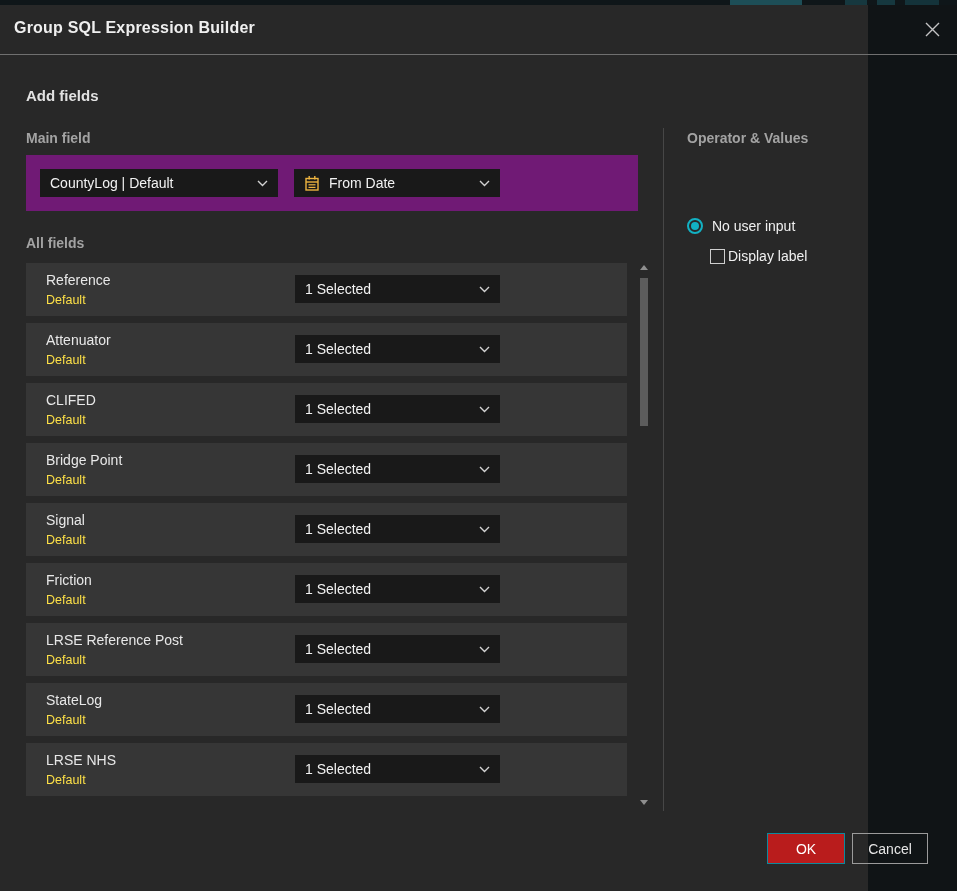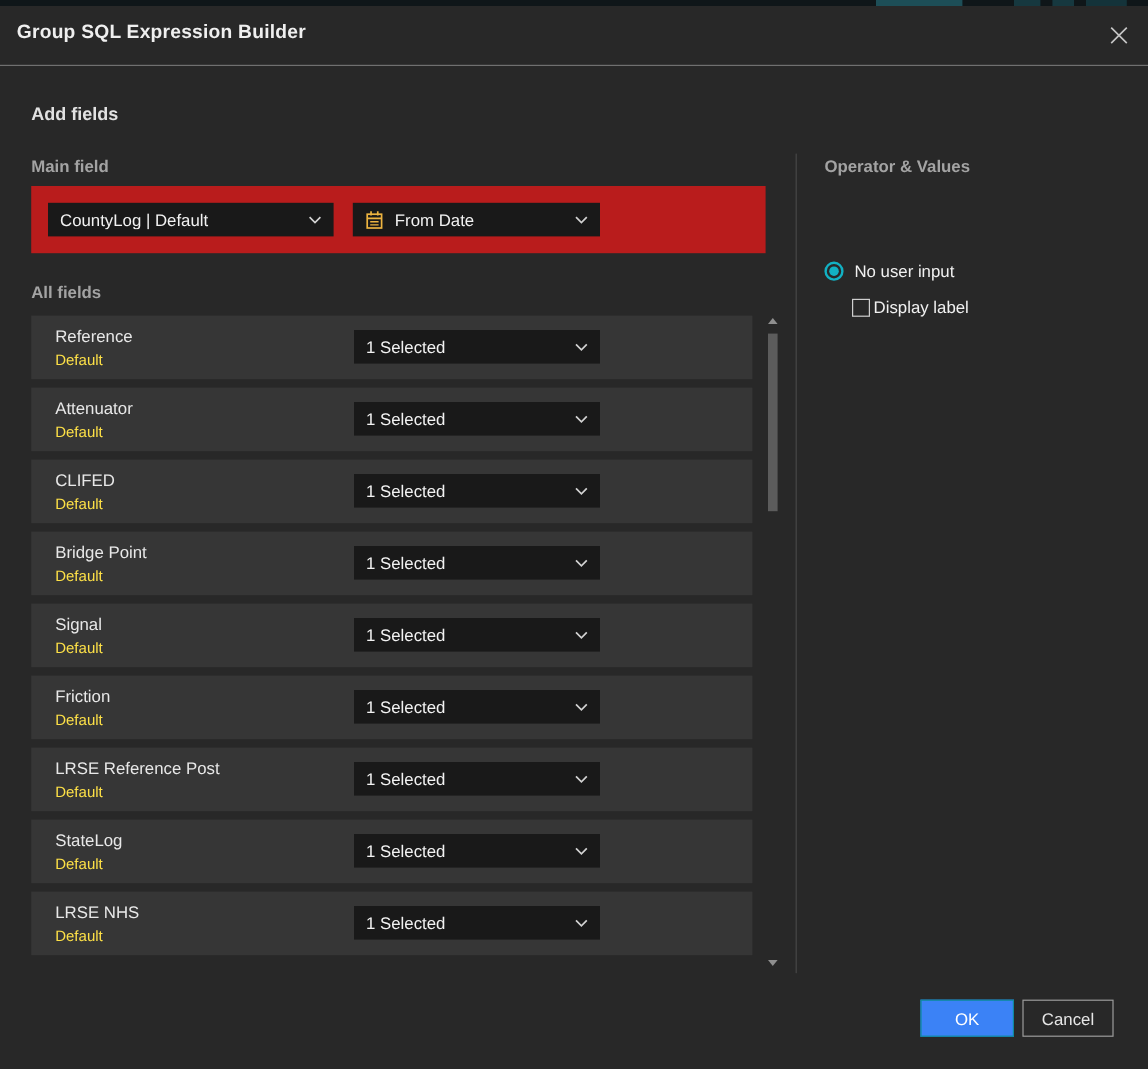--- a/index.html
+++ b/index.html
@@ -11,21 +11,21 @@
     position:relative;
   }
   
   .app-sliver { position:absolute; left:0; top:0; width:957px; height:5px; background:#0f1619; }
   .app-sliver .frag { position:absolute; top:0; height:5px; background:#1d4e57; }
   .app-sliver .frag.f2 { left:845px; width:22px; background:#16383f; }
   .app-sliver .frag.f3 { left:877px; width:18px; background:#16383f; }
   .app-sliver .frag.f4 { left:905px; width:34px; background:#14333a; }
 
   .dialog {
-    position:absolute; left:0; top:5px; width:957px; height:886px;
+    position:absolute; left:0; top:5px; width:868px; height:886px;
     background:#282828;
   }
   .titlebar {
     position:absolute; left:0; top:0; width:957px; height:50px;
     border-bottom:1px solid #707070;
   }
   .title {
     position:absolute; left:14px; top:14px;
     font-size:16px; font-weight:700; color:#efefef; letter-spacing:.2px;
   }
@@ -38,21 +38,21 @@
     position:absolute; left:26px; top:82px;
     font-size:15px; font-weight:700; color:#e2e2e2;
   }
   .group-label {
     position:absolute; font-size:14px; font-weight:700; color:#a3a3a3;
   }
 
   
   .main-panel {
     position:absolute; left:26px; top:150px; width:612px; height:56px;
-    background:#b91c1c;
+    background:#701a75;
   }
   .select {
     background:#191919; height:28px; display:flex; align-items:center;
     padding:0 10px; font-size:14px; color:#f2f2f2; cursor:pointer;
   }
   .select .txt { flex:1 1 auto; white-space:nowrap; overflow:hidden; }
   .select .chev { flex:0 0 auto; margin-left:8px; display:flex; }
   .sel-main-source { position:absolute; left:14px; top:14px; width:238px; }
   .sel-main-field  { position:absolute; left:268px; top:14px; width:206px; }
   .cal-icon { display:flex; margin-right:9px; }
@@ -115,21 +115,21 @@
   }
   .check-label { font-size:14px; color:#f0f0f0; }
 
   
   .btn {
     position:absolute; top:828px; height:31px; font-size:14px;
     display:flex; align-items:center; justify-content:center; cursor:pointer;
     font-family:"Liberation Sans", sans-serif;
   }
   .btn-ok {
-    left:767px; width:78px; background:#3b82f6; color:#ffffff; border:1px solid #0d8a9e;
+    left:767px; width:78px; background:#b91c1c; color:#ffffff; border:1px solid #0d8a9e;
   }
   .btn-cancel {
     left:852px; width:76px; background:transparent; color:#e6e6e6; border:1px solid #9b9b9b;
   }
 </style>
 </head>
 <body>
 
 <div class="app-sliver">
   <span class="frag" style="left:730px; width:72px;"></span>

